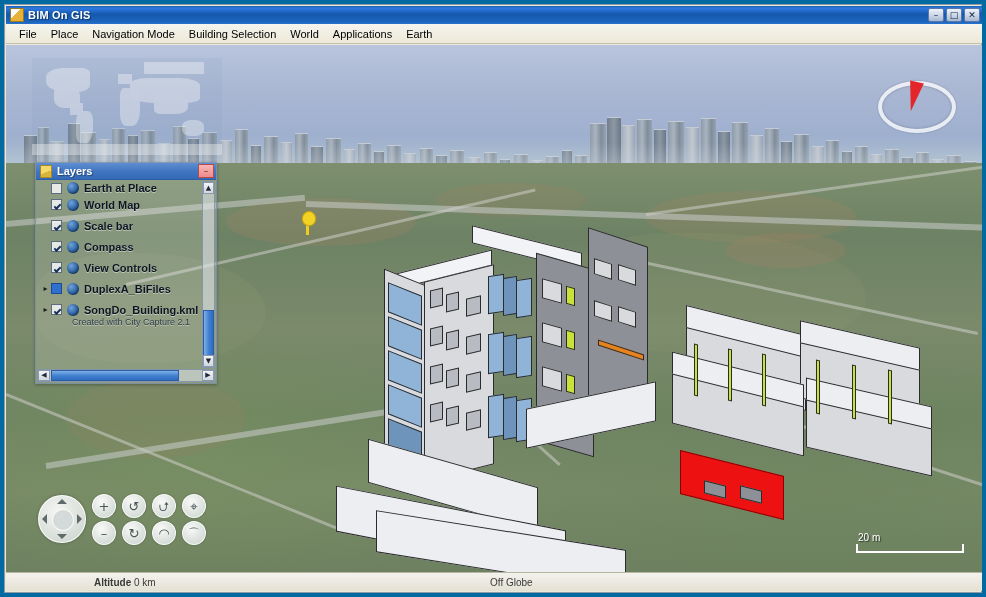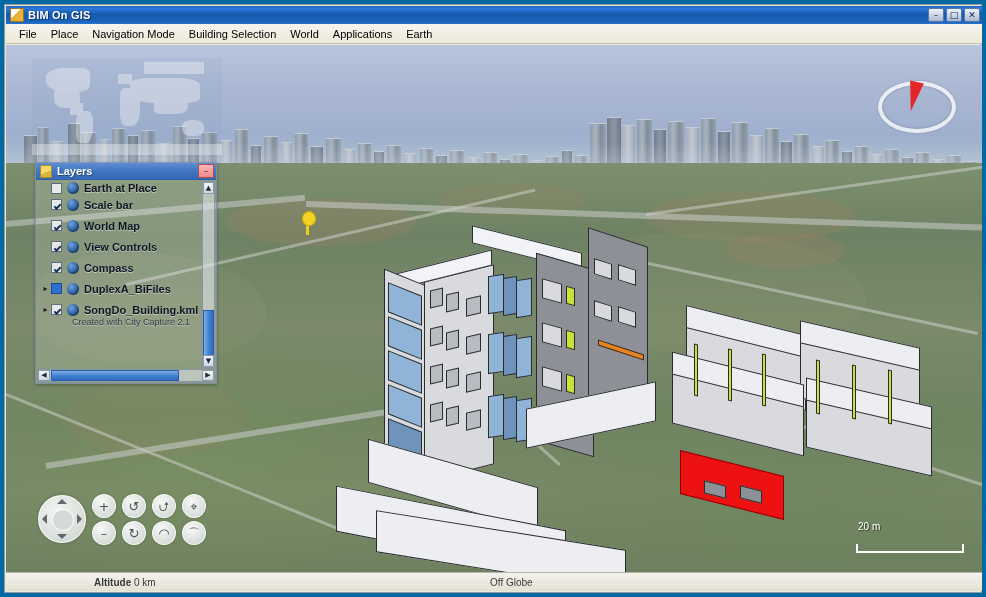--- a/index.html
+++ b/index.html
@@ -258,21 +258,21 @@
 
   
   .scalebar {
     position: absolute;
     right: 18px; bottom: 20px;
     width: 108px;
   }
   .scalebar .lbl {
     font-size: 10px; color: #ffffff;
     text-shadow: 1px 1px 1px rgba(0,0,0,.6);
-    margin-bottom: 12px;
+    margin-bottom: 1px;
     padding-left: 2px;
   }
   .scalebar .bar {
     height: 7px;
     border-left: 2px solid #fff;
     border-right: 2px solid #fff;
     border-bottom: 2px solid #fff;
   }
 
   
@@ -747,42 +747,42 @@
               <span class="chk"></span>
               <span class="globe-ico"></span>
               <span class="lp-label">Earth at Place</span>
             </div>
 
 
             <div class="lp-row">
               <span class="expander"></span>
               <span class="chk on"></span>
               <span class="globe-ico"></span>
-              <span class="lp-label">Scale bar</span>
+              <span class="lp-label">World Map</span>
             </div>
 
             <div class="lp-row">
               <span class="expander"></span>
               <span class="chk on"></span>
               <span class="globe-ico"></span>
-              <span class="lp-label">World Map</span>
+              <span class="lp-label">Scale bar</span>
+            </div>
+
+            <div class="lp-row">
+              <span class="expander"></span>
+              <span class="chk on"></span>
+              <span class="globe-ico"></span>
+              <span class="lp-label">Compass</span>
             </div>
 
             <div class="lp-row">
               <span class="expander"></span>
               <span class="chk on"></span>
               <span class="globe-ico"></span>
               <span class="lp-label">View Controls</span>
-            </div>
-
-            <div class="lp-row">
-              <span class="expander"></span>
-              <span class="chk on"></span>
-              <span class="globe-ico"></span>
-              <span class="lp-label">Compass</span>
             </div>
 
 
             <div class="lp-row">
               <span class="expander">▸</span>
               <span class="chk sel"></span>
               <span class="globe-ico"></span>
               <span class="lp-label">DuplexA_BiFiles</span>
             </div>
 

